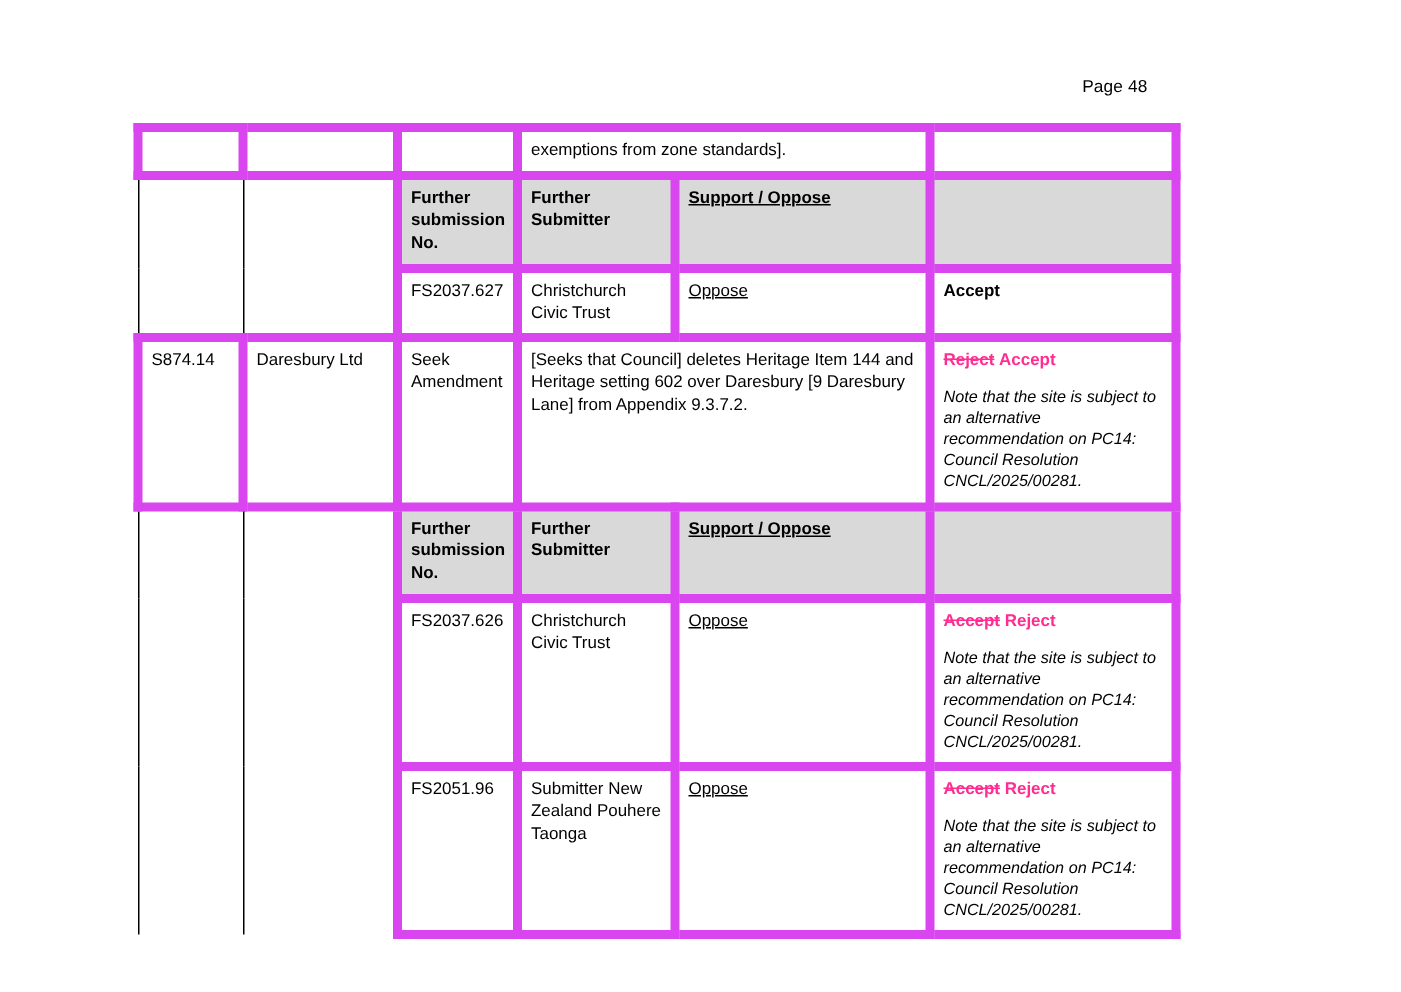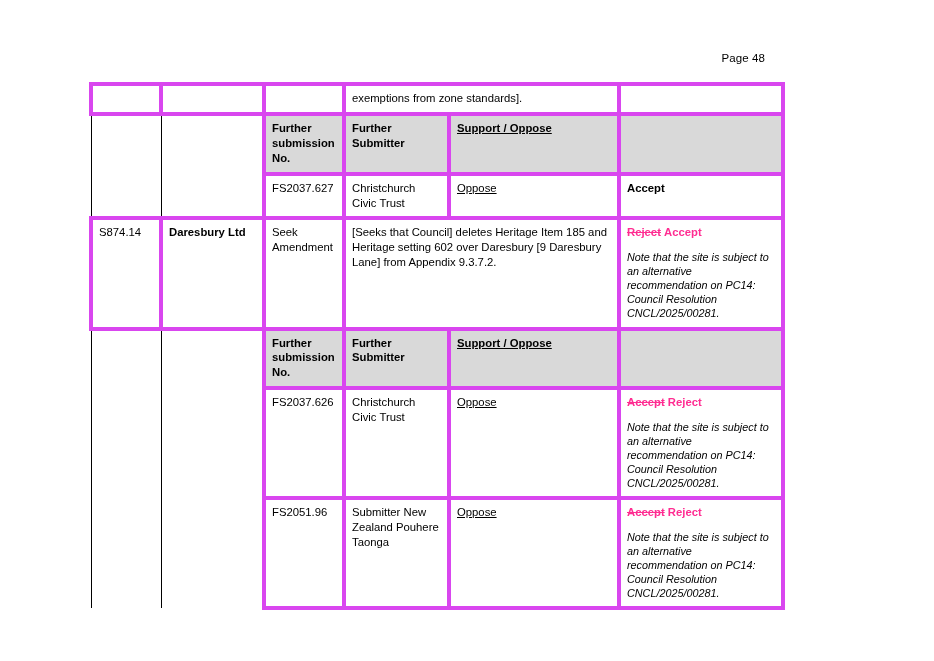--- a/index.html
+++ b/index.html
@@ -32,28 +32,28 @@
   }
   table.doc-table {
     position: absolute;
     left: 89px;
     top: 82px;
     width: 692px;
     border-collapse: collapse;
     table-layout: fixed;
   }
   table.doc-table td {
-    border: 4px solid #d946ef;
+    border: 6px solid #d946ef;
     vertical-align: top;
     padding: 5px 6px 6px 6px;
     font-size: 11.3px;
     line-height: 1.32;
   }
   .col1 { width: 70px; }
-  .col2 { width: 103px; font-weight: bold; }
+  .col2 { width: 103px; }
   .col3 { width: 80px; margin-top: 28px; }
   .col4 { width: 105px; }
   .col5 { width: 170px; text-decoration: underline; }
   .col6 { width: 164px; }
   .blank-cell {
     border-left: 1px solid #000 !important;
     border-top: none !important;
     border-bottom: none !important;
     border-right: 1px solid #000 !important;
   }
@@ -119,21 +119,21 @@
         <td class="col3">FS2037.627</td>
         <td class="col4">Christchurch Civic Trust</td>
         <td class="col5">Oppose</td>
         <td class="col6 bold">Accept</td>
       </tr>
 
       <tr>
         <td class="col1">S874.14</td>
         <td class="col2">Daresbury Ltd</td>
         <td class="col3 seek-amend">Seek Amendment</td>
-        <td class="col4" colspan="2">[Seeks that Council] deletes Heritage Item 185 and Heritage setting 602 over Daresbury [9 Daresbury Lane] from Appendix 9.3.7.2.</td>
+        <td class="col4" colspan="2">[Seeks that Council] deletes Heritage Item 144 and Heritage setting 602 over Daresbury [9 Daresbury Lane] from Appendix 9.3.7.2.</td>
         <td class="col6">
           <span class="strike-pink bold">Reject</span><span class="pink bold">&nbsp;</span><span class="pink bold">Accept</span>
           <span class="note">Note that the site is subject to an alternative recommendation on PC14: Council Resolution CNCL/2025/00281.</span>
         </td>
       </tr>
 
       <tr>
         <td class="col1 blank-cell"></td>
         <td class="col2 blank-cell"></td>
         <td class="col3 shaded bold">Further submission No.</td>

